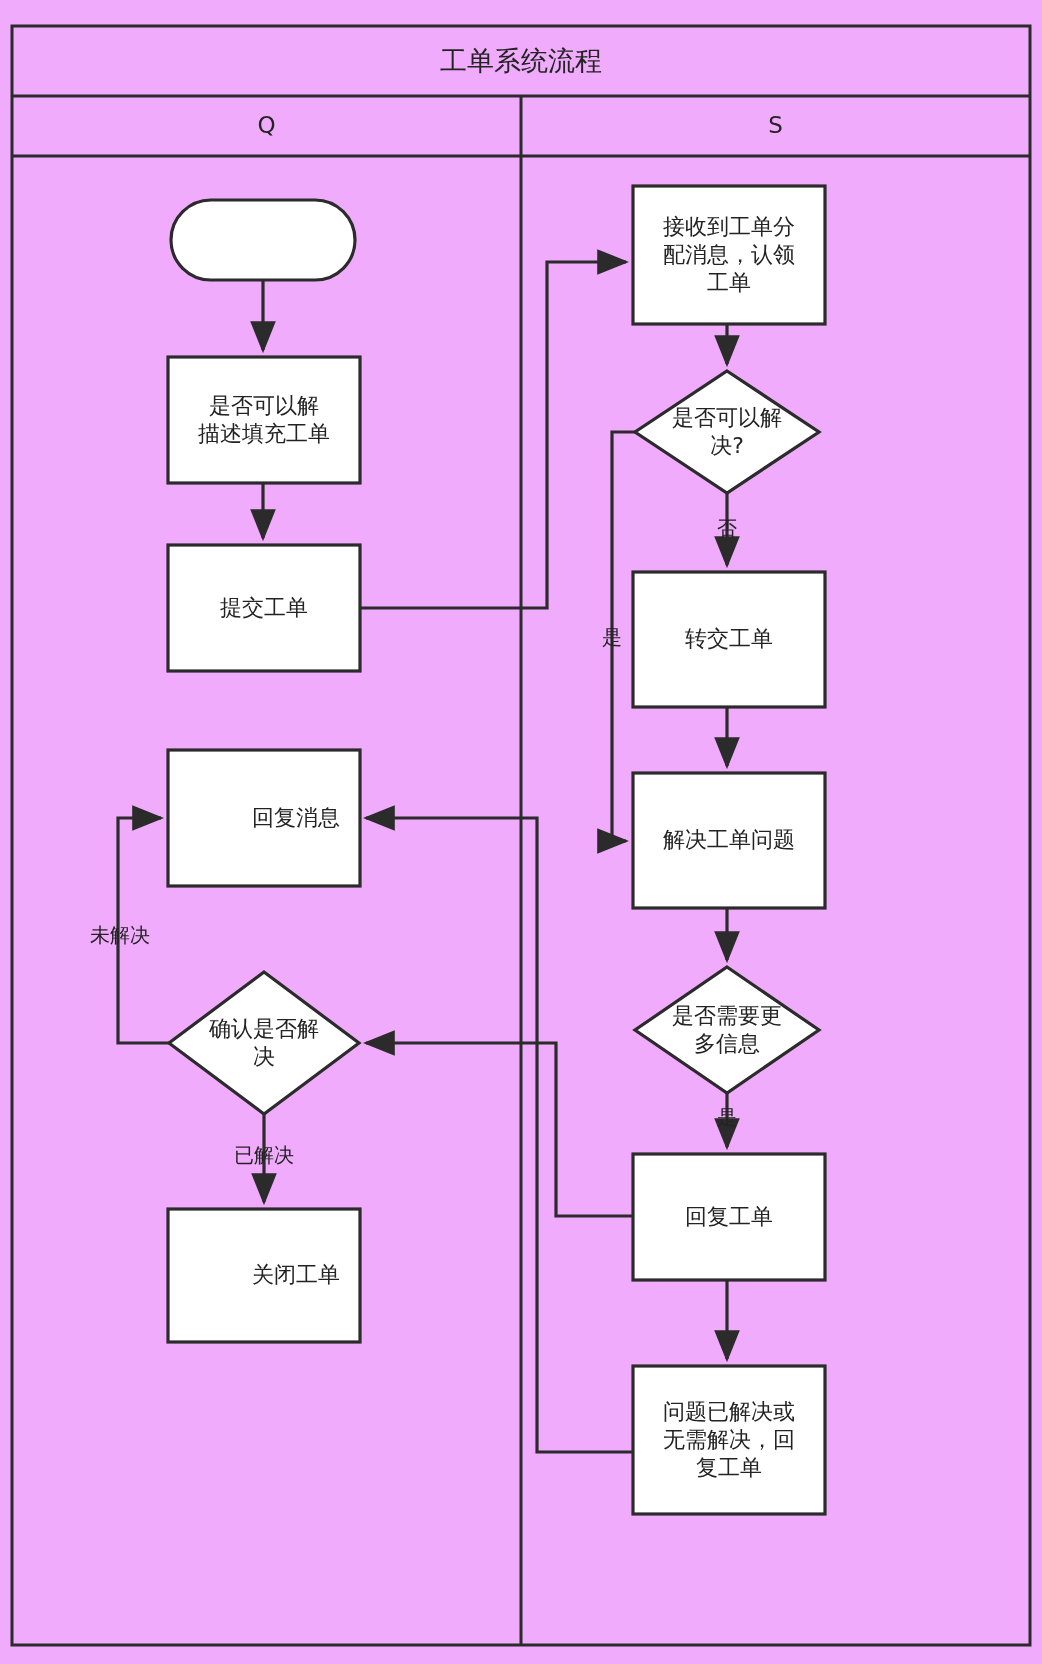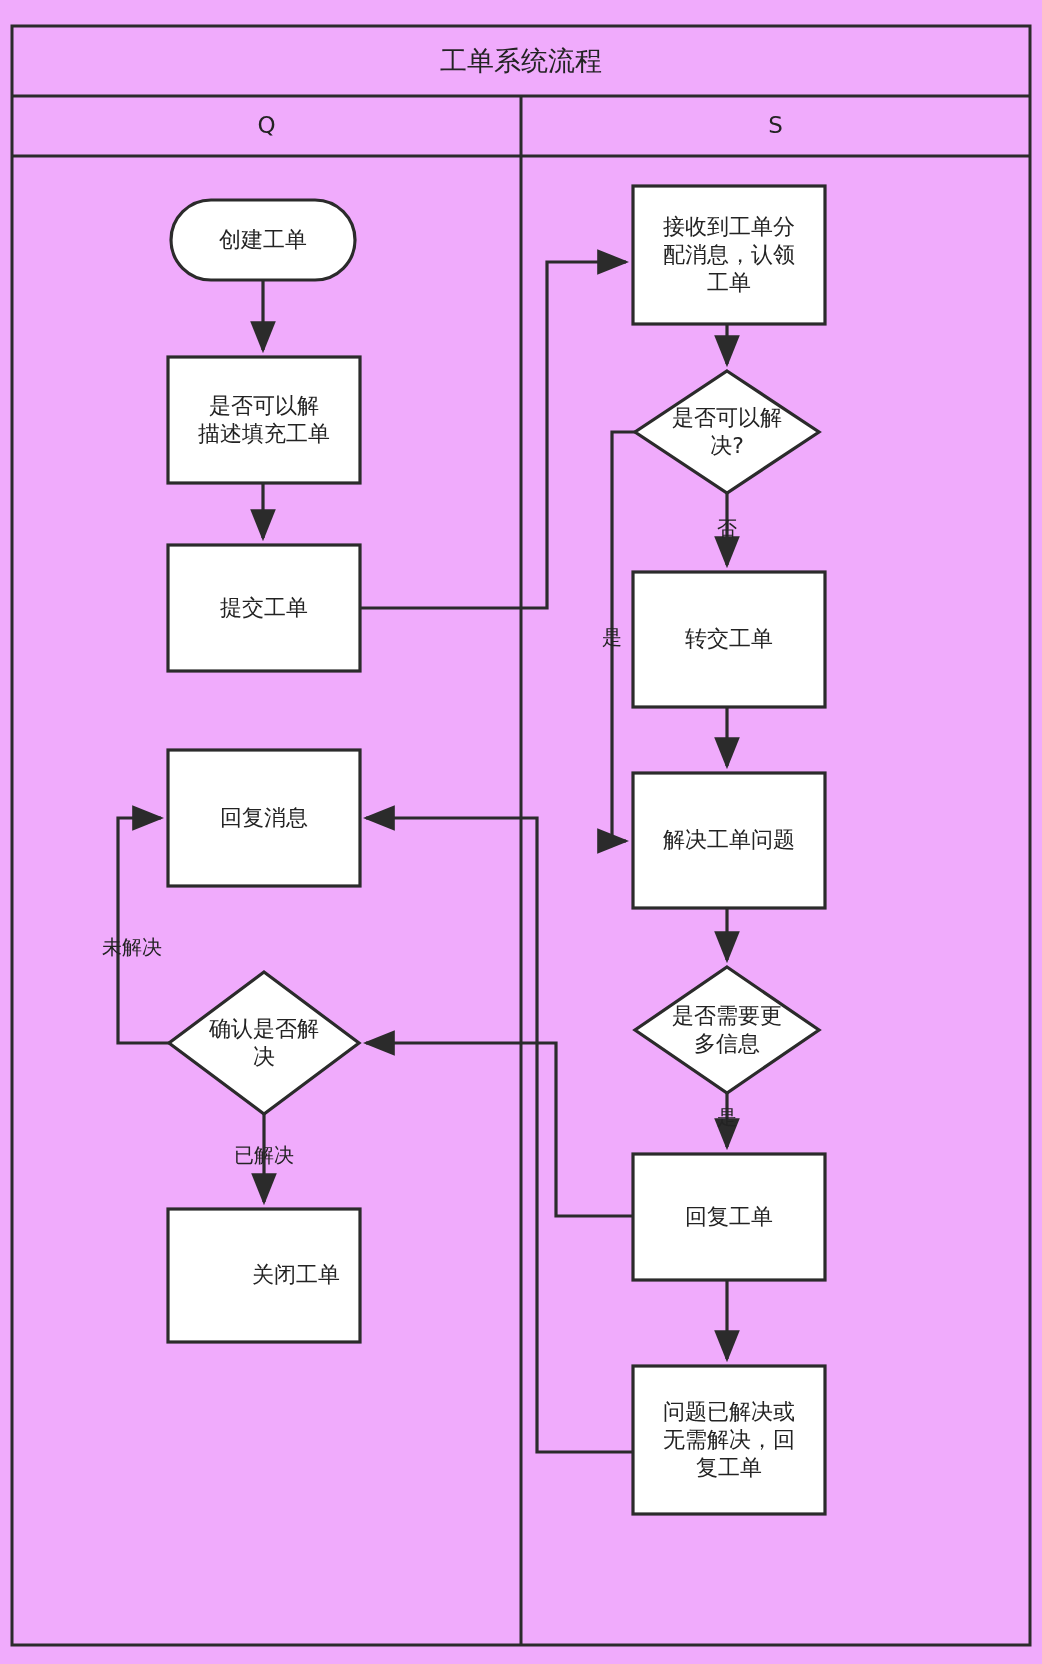--- a/index.html
+++ b/index.html
@@ -158,25 +158,24 @@
     <path class="conn" d="M169,1043 L118,1043 L118,818 L161,818" marker-end="url(#arw)"></path>
 
     <path class="conn" d="M264,1114 L264,1202" marker-end="url(#arw)"></path>
   </svg>
 
   <div class="txt title-txt cell-center" style="left:12px; top:26px; width:1018px; height:70px;">工单系统流程</div>
 
   <div class="txt lane-txt cell-center" style="left:12px; top:96px; width:509px; height:60px;">Q</div>
   <div class="txt lane-txt cell-center" style="left:521px; top:96px; width:509px; height:60px;">S</div>
 
-  <div class="txt node-txt cell-center" style="left:171px; top:200px; width:184px; height:80px;">创建工单</div>
   <div class="txt node-txt cell-center" style="left:168px; top:357px; width:192px; height:126px;">是否可以解
 描述填充工单</div>
   <div class="txt node-txt cell-center" style="left:168px; top:545px; width:192px; height:126px;">提交工单</div>
-  <div class="txt node-txt cell-center" style="left:168px; top:750px; width:192px; height:136px;">回复消息</div>
+  <div class="txt node-txt cell-center" style="left:168px; top:750px; width:192px; height:136px;padding-left:32px;">回复消息</div>
   <div class="txt node-txt cell-center" style="left:174px; top:995px; width:180px; height:96px;">确认是否解
 决</div>
   <div class="txt node-txt cell-center" style="left:168px; top:1209px; width:192px; height:133px;padding-left:32px;">关闭工单</div>
 
   <div class="txt node-txt cell-center" style="left:633px; top:186px; width:192px; height:138px;border-radius:29px;">接收到工单分
 配消息，认领
 工单</div>
   <div class="txt node-txt cell-center" style="left:637px; top:384px; width:180px; height:96px;text-align:center;">是否可以解
 决?</div>
   <div class="txt node-txt cell-center" style="left:633px; top:572px; width:192px; height:135px;">转交工单</div>
@@ -184,16 +183,16 @@
   <div class="txt node-txt cell-center" style="left:637px; top:982px; width:180px; height:96px;">是否需要更
 多信息</div>
   <div class="txt node-txt cell-center" style="left:633px; top:1154px; width:192px; height:126px;">回复工单</div>
   <div class="txt node-txt cell-center" style="left:633px; top:1366px; width:192px; height:148px;">问题已解决或
 无需解决，回
 复工单</div>
 
   <div class="txt edge-txt cell-center" style="left:697px; top:516px; width:60px; height:26px;">否</div>
   <div class="txt edge-txt cell-center" style="left:582px; top:625px; width:60px; height:26px;">是</div>
   <div class="txt edge-txt cell-center" style="left:697px; top:1105px; width:60px; height:26px;">是</div>
-  <div class="txt edge-txt cell-center" style="left:84px; top:923px; width:96px; height:26px;margin-top:12px;">未解决</div>
+  <div class="txt edge-txt cell-center" style="left:72px; top:923px; width:96px; height:26px;">未解决</div>
   <div class="txt edge-txt cell-center" style="left:216px; top:1143px; width:96px; height:26px;">已解决</div>
 
 </div>
 
 </body></html>

